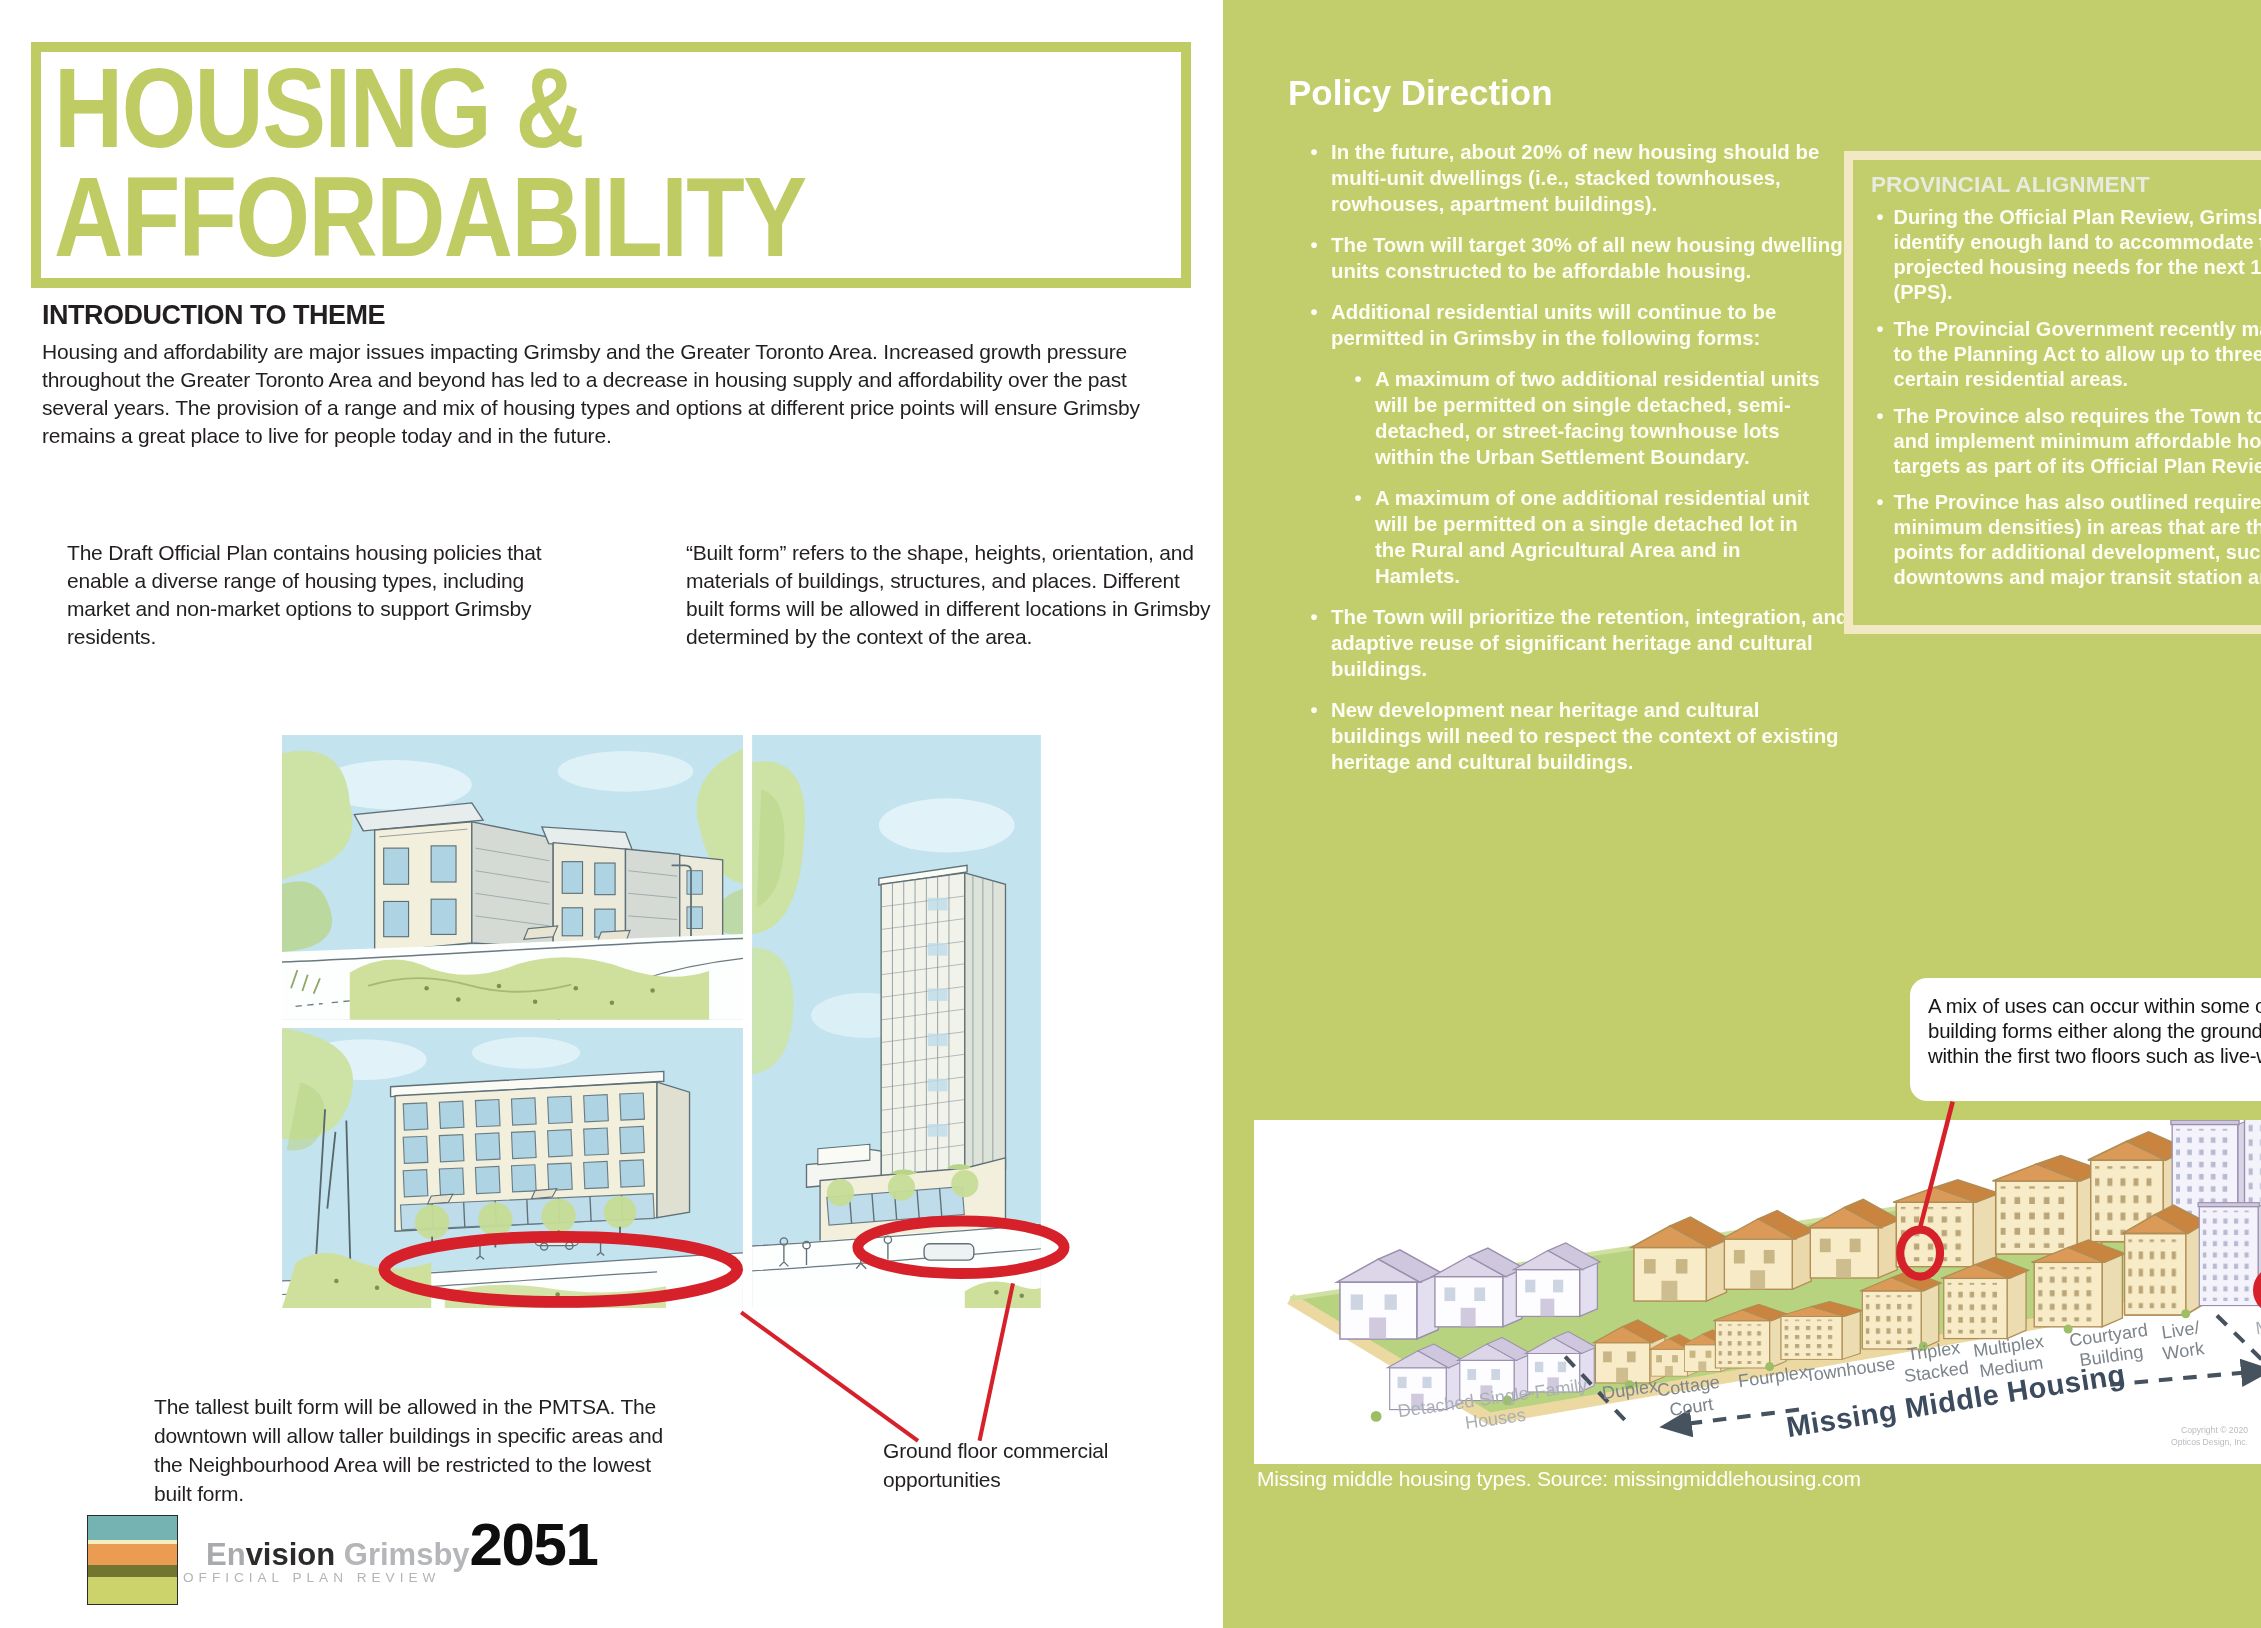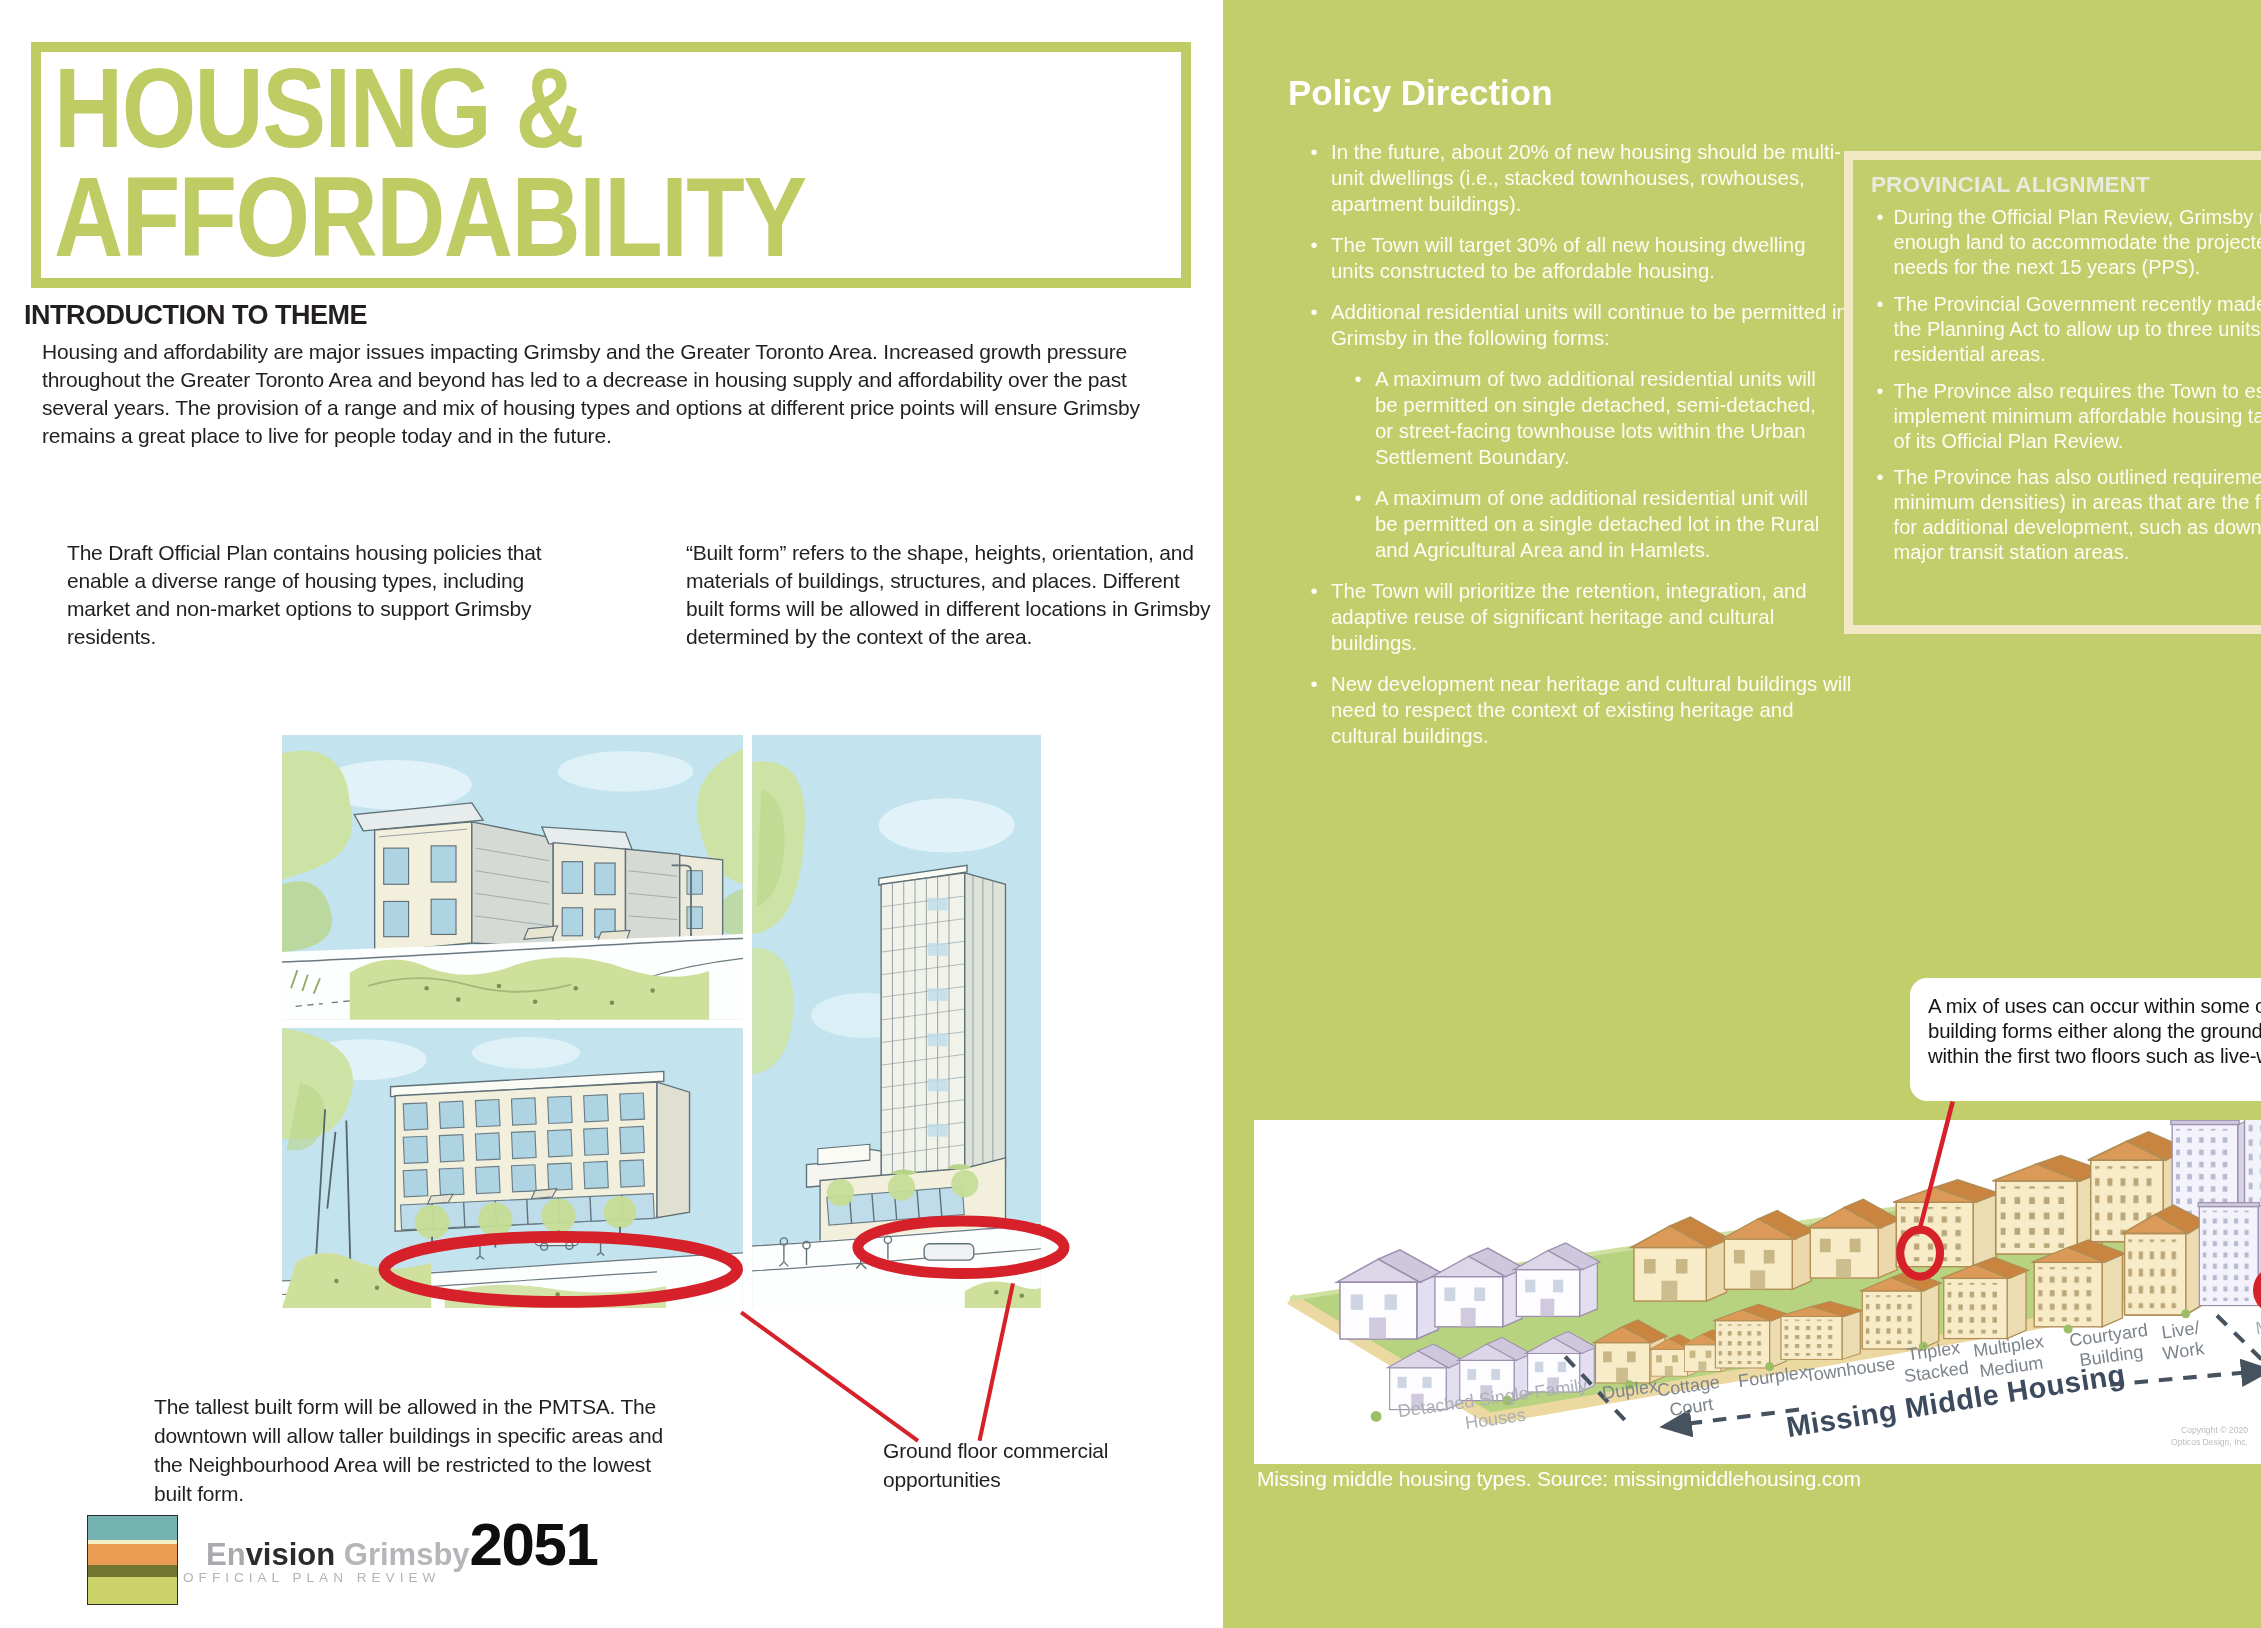--- a/index.html
+++ b/index.html
@@ -4,21 +4,21 @@
 <style>
   html,body{margin:0;padding:0;background:#fff;}
   #page{position:relative;width:2442px;height:1628px;background:#ffffff;
         font-family:"Liberation Sans",sans-serif;color:#231f20;overflow:hidden;}
   .abs{position:absolute;}
 
   
   .title-box{left:31px;top:42px;width:1160px;height:246px;border:10.4px solid #bfcc63;box-sizing:border-box;}
   .title-text{left:54px;top:53px;font-weight:700;font-size:114px;line-height:109px;color:#bfcc63;
               letter-spacing:-1.8px;transform:scaleX(.84);transform-origin:left top;white-space:nowrap;}
-  .intro-h{left:24px;top:300px;font-size:27px;font-weight:700;letter-spacing:-0.5px;}
+  .intro-h{left:42px;top:300px;font-size:27px;font-weight:700;letter-spacing:-0.5px;}
   .intro-p{left:42px;top:338px;width:1113px;font-size:21px;line-height:28px;letter-spacing:-0.2px;}
   .col{top:539px;font-size:21px;line-height:28px;letter-spacing:-0.2px;margin-left:24px;}
   .col.l{left:43px;width:522px;}
   .col.r{left:662px;width:527px;}
   .fig{background:#dcedf5;overflow:hidden;}
   .figA{left:282px;top:735px;width:461px;height:285px;}
   .figB{left:282px;top:1028px;width:461px;height:280px;}
   .figC{left:752px;top:735px;width:289px;height:573px;}
   .fig svg{display:block;width:100%;height:100%;}
   .tallest{left:154px;top:1392px;width:534px;font-size:21px;line-height:29px;letter-spacing:-0.2px;}
@@ -32,21 +32,21 @@
   .l-en{font-size:31px;font-weight:700;color:#a8aaad;margin-left:23px;}
   .l-vision{font-size:31px;font-weight:700;color:#2d2a2b;}
   .l-grimsby{font-size:31px;font-weight:700;color:#b4b6b9;}
   .l-year{font-size:60px;font-weight:700;color:#0e0e0e;letter-spacing:-1.4px;line-height:50px;}
   .l-sub{margin-top:-2.7px;font-size:13.6px;letter-spacing:5px;color:#b2b4b7;}
 
   
   .right-panel{left:1223px;top:0;width:1219px;height:1628px;background:#c2ce6b;}
   .policy-h{left:65px;top:73px;font-size:35px;font-weight:700;color:#ffffff;}
   .policy-list{left:82px;top:139px;width:549px;}
-  .b{position:relative;padding-left:26px;margin-bottom:15px;font-size:20.4px;line-height:26px;color:#fcfdf4;}
+  .b{position:relative;padding-left:26px;margin-bottom:15px;font-size:20.4px;line-height:26px;color:#fcfdf4;font-weight:bold;}
   .b::before{content:"\2022";position:absolute;left:5.4px;top:0;}
   .b.sub{margin-left:44px;width:477px;box-sizing:border-box;}
   .prov{left:621px;top:151px;width:564px;height:483px;border:9px solid #f2e8c4;box-sizing:border-box;padding:11.8px 18px 4.5px 18px;}
   .prov-h{font-size:22.6px;font-weight:700;color:#e9ebdf;margin:0 0 7.2px 0;}
   .prov .b{font-size:20px;line-height:25px;margin-bottom:11.8px;padding-left:22.6px;}
   .callout{left:687px;top:978px;width:472px;min-height:123px;background:#ffffff;border-radius:17px;
            padding:16.3px 18px;box-sizing:border-box;font-size:20.4px;line-height:25px;color:#161616;letter-spacing:-0.2px;}
   .diagram{left:31px;top:1120px;width:1133px;height:344px;background:#ffffff;}
   .diagram > svg{position:absolute;inset:0;width:100%;height:100%;}
   .caption{left:34px;top:1467px;font-size:21px;color:#ffffff;letter-spacing:-0.2px;}

